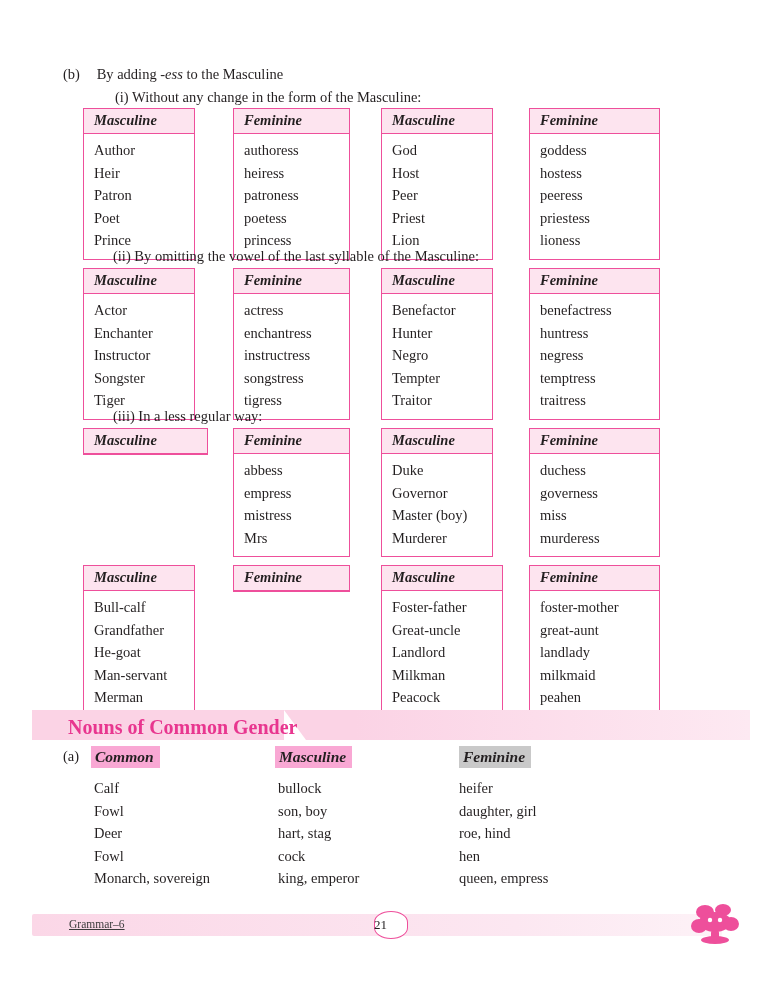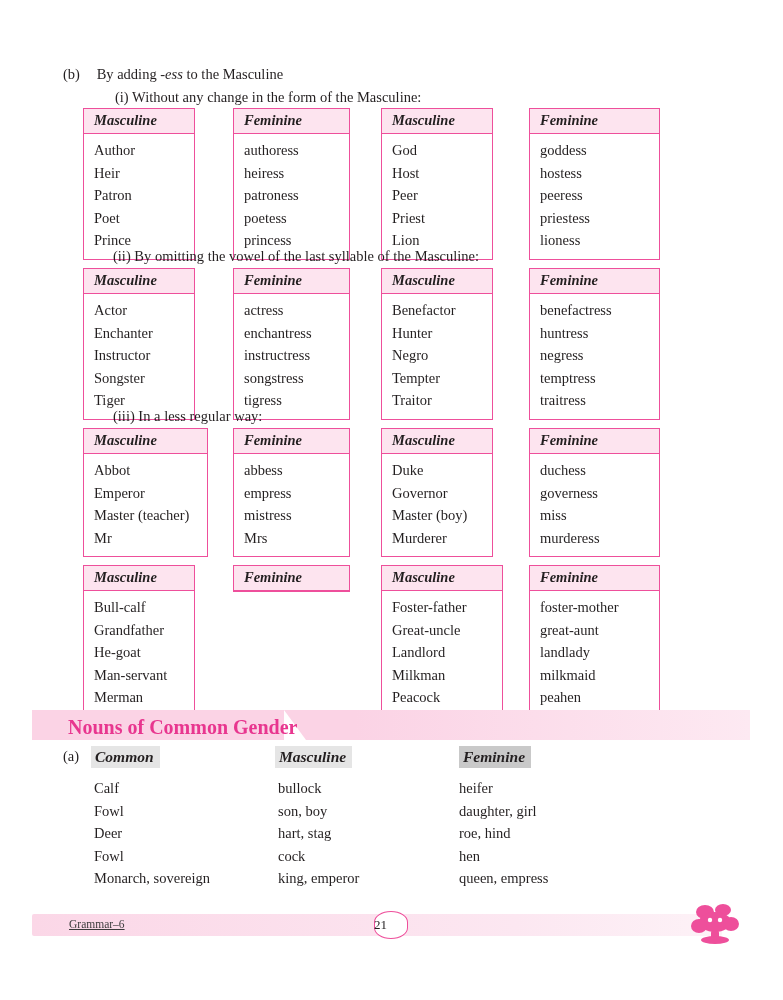--- a/index.html
+++ b/index.html
@@ -78,21 +78,21 @@
   }
 
   
   .hl {
     position: absolute;
     font-size: 15.5px;
     font-style: italic;
     font-weight: bold;
     padding: 2px 6px 2px 4px;
   }
-  .hl.pink { background: #e5e5e5; font-style: italic; }
+  .hl.pink { background: #f9a8d4; font-style: italic; }
   .hl.grey { background: #c9c9c9; }
 
   .cg-col { position: absolute; }
   .cg-col ul { list-style: none; margin: 0; padding: 0; }
   .cg-col li { font-size: 14.5px; line-height: 22.6px; white-space: nowrap; }
 
   
   .footer-bar {
     position: absolute;
     left: 32px;
@@ -225,26 +225,20 @@
       <li>negress</li>
       <li>temptress</li>
       <li>traitress</li>
     </ul>
   </div>
 
   <div class="line" style="left:113px; top:408px;">(iii)   In a less regular way:</div>
 
   <div class="tbl" style="left:83px; top:428px; width:125px;">
     <div class="hd">Masculine</div>
-    <ul>
-      <li>Abbot</li>
-      <li>Emperor</li>
-      <li>Master (teacher)</li>
-      <li>Mr</li>
-    </ul>
   </div>
   <div class="tbl" style="left:233px; top:428px; width:117px;">
     <div class="hd">Feminine</div>
     <ul>
       <li>abbess</li>
       <li>empress</li>
       <li>mistress</li>
       <li>Mrs</li>
     </ul>
   </div>

